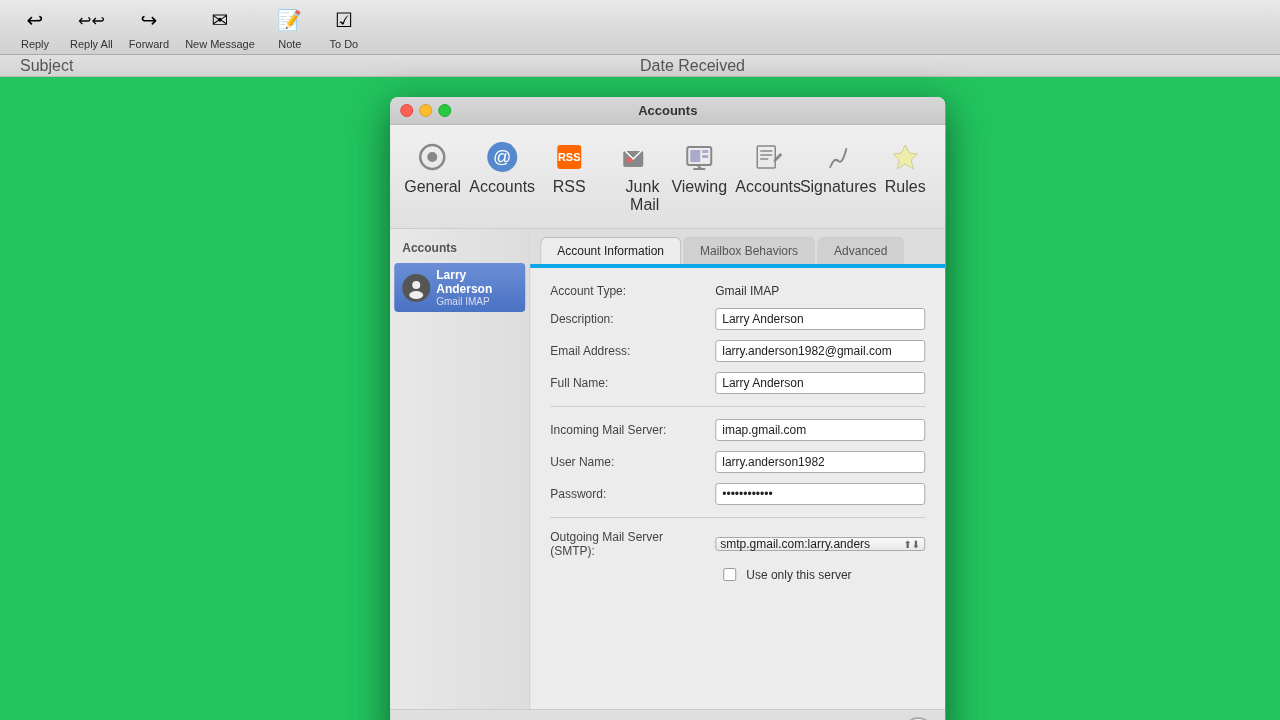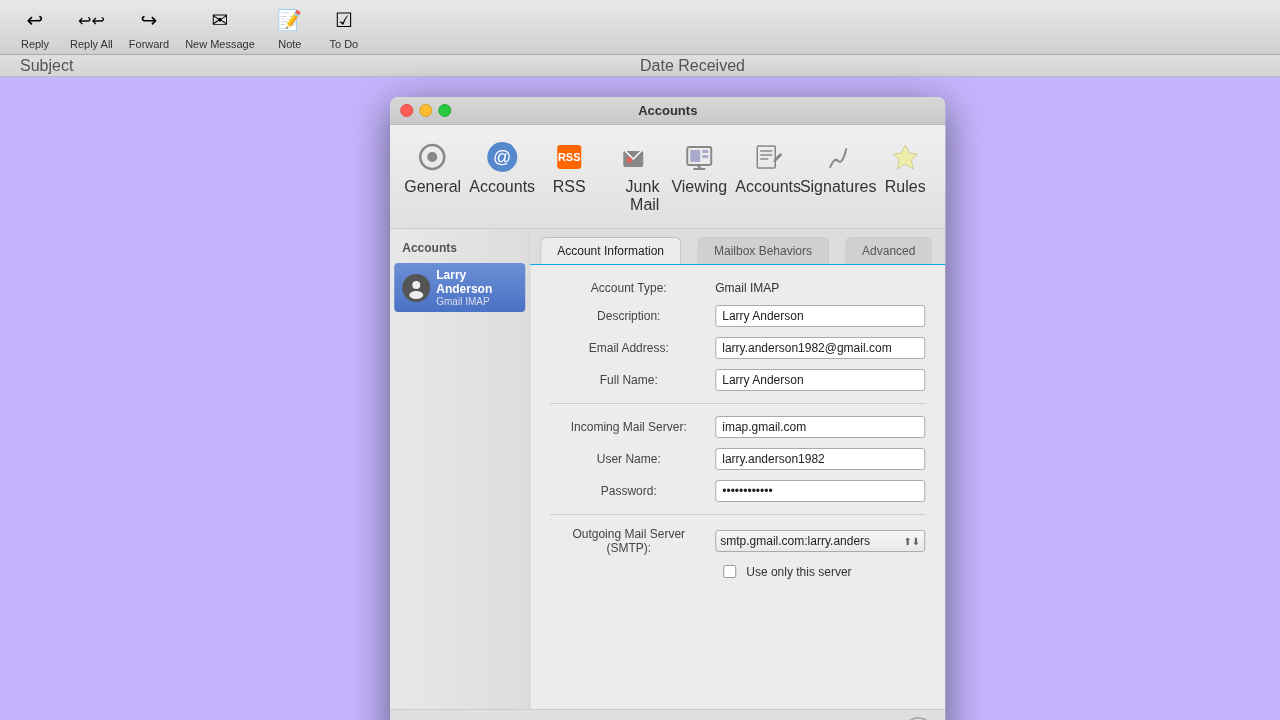--- a/index.html
+++ b/index.html
@@ -70,21 +70,21 @@
     }
 
     .col-header.right {
       text-align: left;
     }
 
     
     .main-area {
       width: 100%;
       height: calc(720px - 77px);
-      background: #c4b5fd;
+      background: #22c55e;
       position: relative;
       display: flex;
       align-items: center;
       justify-content: center;
     }
 
     
     .modal-window {
       width: 555px;
       background: #ececec;
@@ -239,22 +239,22 @@
       flex: 1;
       display: flex;
       flex-direction: column;
     }
 
     
     .tab-bar {
       display: flex;
       background: #ddd;
       padding: 8px 10px 0;
-      gap: 16px;
-      border-bottom: 1px solid #0ea5e9;
+      gap: 2px;
+      border-bottom: 4px solid #0ea5e9;
     }
 
     .tab {
       padding: 6px 16px;
       font-size: 12px;
       cursor: pointer;
       border-radius: 6px 6px 0 0;
       border: 1px solid #ccc;
       border-bottom: none;
       color: #555;
@@ -275,21 +275,21 @@
       overflow-y: auto;
     }
 
     .form-row {
       display: flex;
       align-items: center;
       margin-bottom: 10px;
     }
 
     .form-label {
-      text-align: center;
+      text-align: left;
       width: 165px;
       font-size: 12px;
       color: #444;
       padding-right: 8px;
       flex-shrink: 0;
     }
 
     .form-value {
       font-size: 12px;
       color: #333;
@@ -308,21 +308,21 @@
 
     .form-divider {
       height: 1px;
       background: #ccc;
       margin: 12px 0;
     }
 
     
     .smtp-select {
       flex: 1;
-      height: 22px;
+      height: 14px;
       font-size: 12px;
       border: 1px solid #aaa;
       border-radius: 3px;
       background: linear-gradient(to bottom, #f8f8f8, #e8e8e8);
       color: #222;
       padding: 1px 4px;
       display: flex;
       align-items: center;
       justify-content: space-between;
       cursor: pointer;

